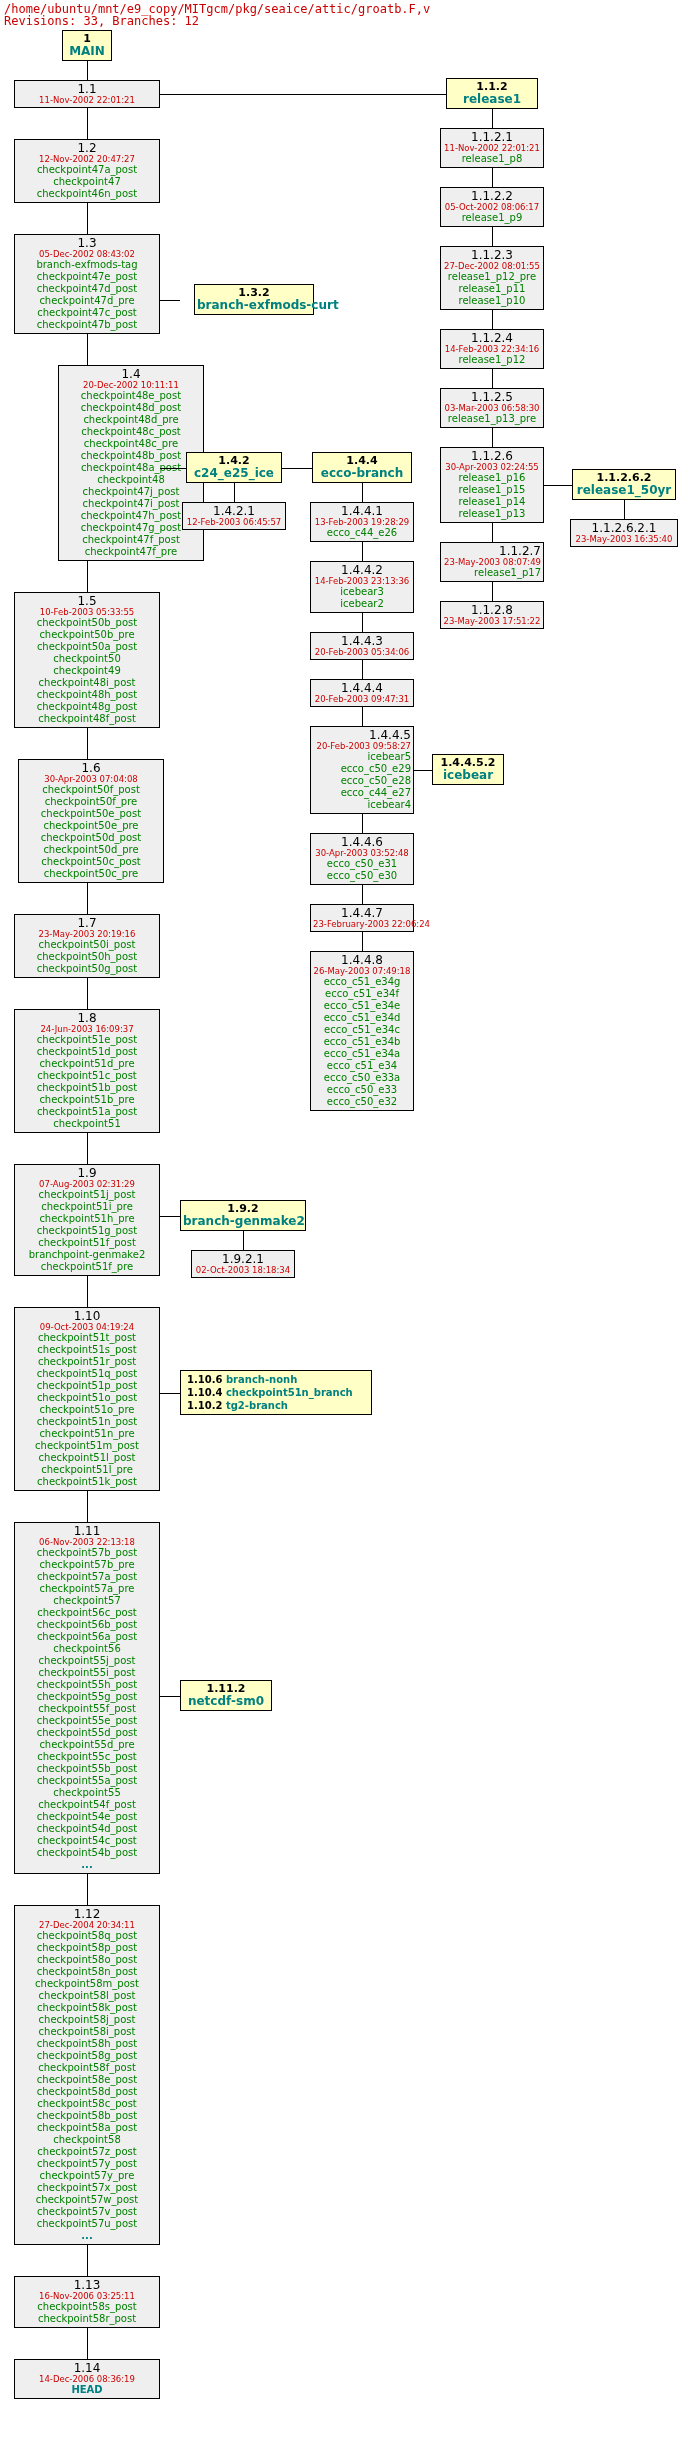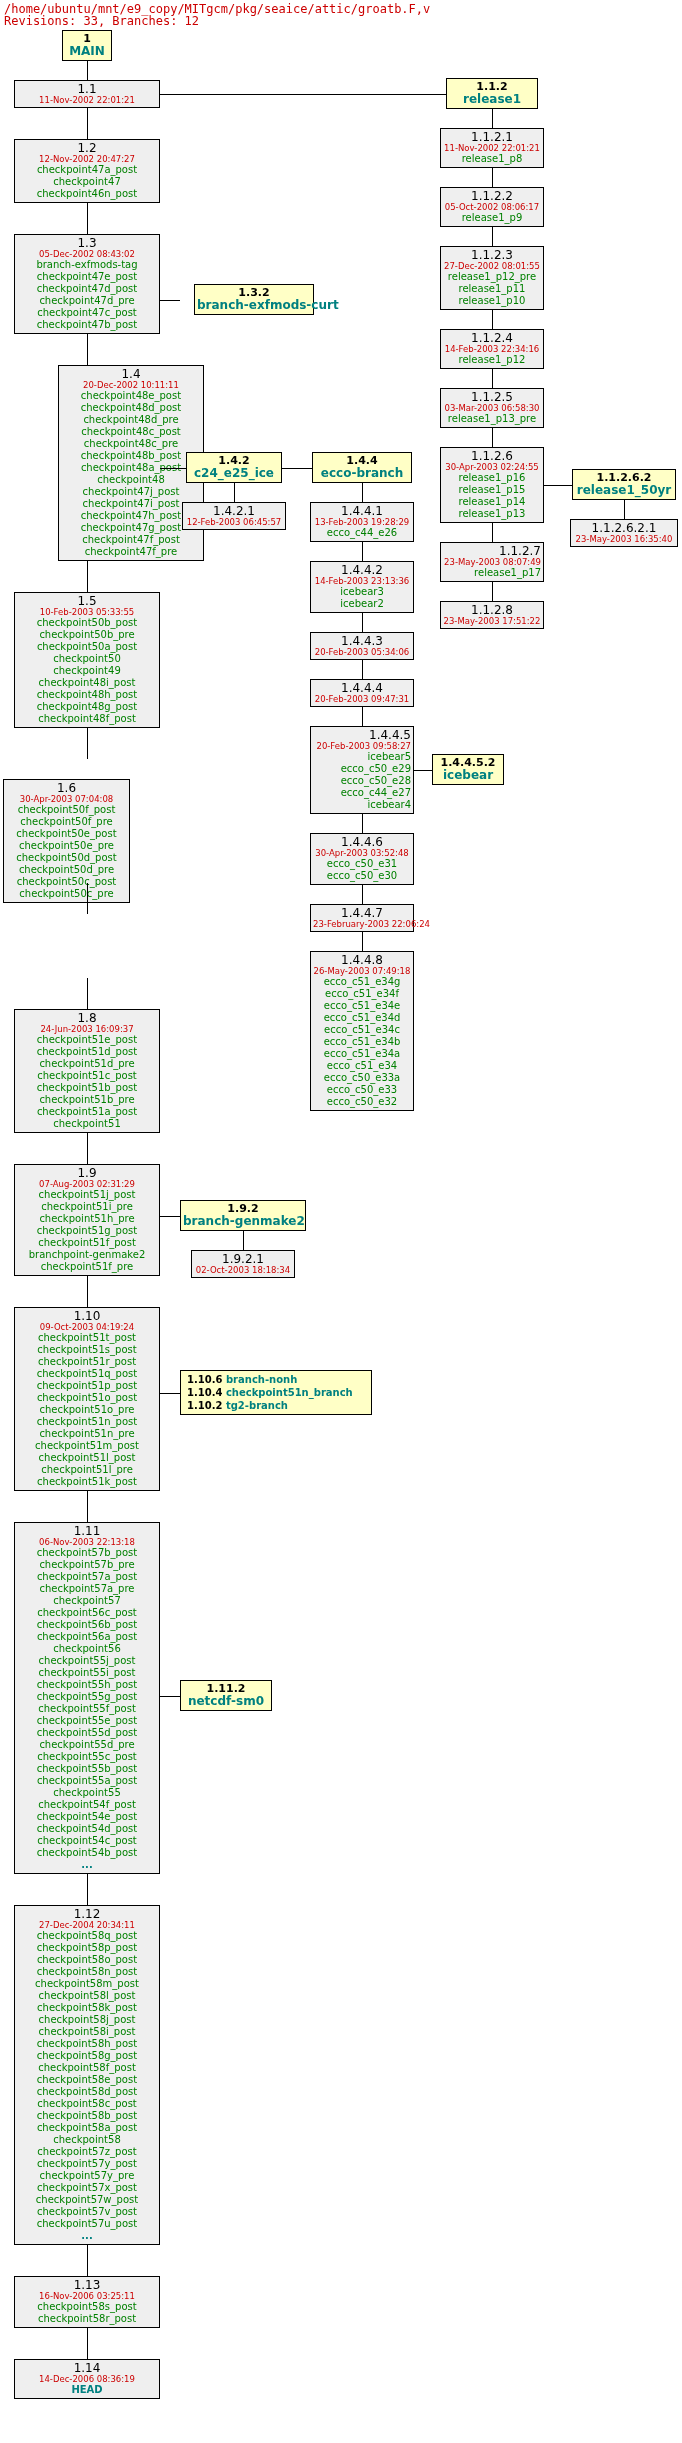--- a/index.html
+++ b/index.html
@@ -81,31 +81,38 @@
         <div class="tag">checkpoint50b_post</div>
         <div class="tag">checkpoint50b_pre</div>
         <div class="tag">checkpoint50a_post</div>
         <div class="tag">checkpoint50</div>
         <div class="tag">checkpoint49</div>
         <div class="tag">checkpoint48i_post</div>
         <div class="tag">checkpoint48h_post</div>
         <div class="tag">checkpoint48g_post</div>
         <div class="tag">checkpoint48f_post</div>
       </div>
-      <div class="box" style="left: 3px; top: 759px; width: 127px; margin-top: 20px;">
+      <div class="box" style="left: 18px; top: 759px; width: 146px;">
         <div class="rev-num">1.6</div>
         <div class="rev-date">30-Apr-2003 07:04:08</div>
         <div class="tag">checkpoint50f_post</div>
         <div class="tag">checkpoint50f_pre</div>
         <div class="tag">checkpoint50e_post</div>
         <div class="tag">checkpoint50e_pre</div>
         <div class="tag">checkpoint50d_post</div>
         <div class="tag">checkpoint50d_pre</div>
         <div class="tag">checkpoint50c_post</div>
         <div class="tag">checkpoint50c_pre</div>
+      </div>
+      <div class="box" style="left: 14px; top: 914px; width: 146px;">
+        <div class="rev-num">1.7</div>
+        <div class="rev-date">23-May-2003 20:19:16</div>
+        <div class="tag">checkpoint50i_post</div>
+        <div class="tag">checkpoint50h_post</div>
+        <div class="tag">checkpoint50g_post</div>
       </div>
       <div class="box" style="left: 14px; top: 1009px; width: 146px;">
         <div class="rev-num">1.8</div>
         <div class="rev-date">24-Jun-2003 16:09:37</div>
         <div class="tag">checkpoint51e_post</div>
         <div class="tag">checkpoint51d_post</div>
         <div class="tag">checkpoint51d_pre</div>
         <div class="tag">checkpoint51c_post</div>
         <div class="tag">checkpoint51b_post</div>
         <div class="tag">checkpoint51b_pre</div>

